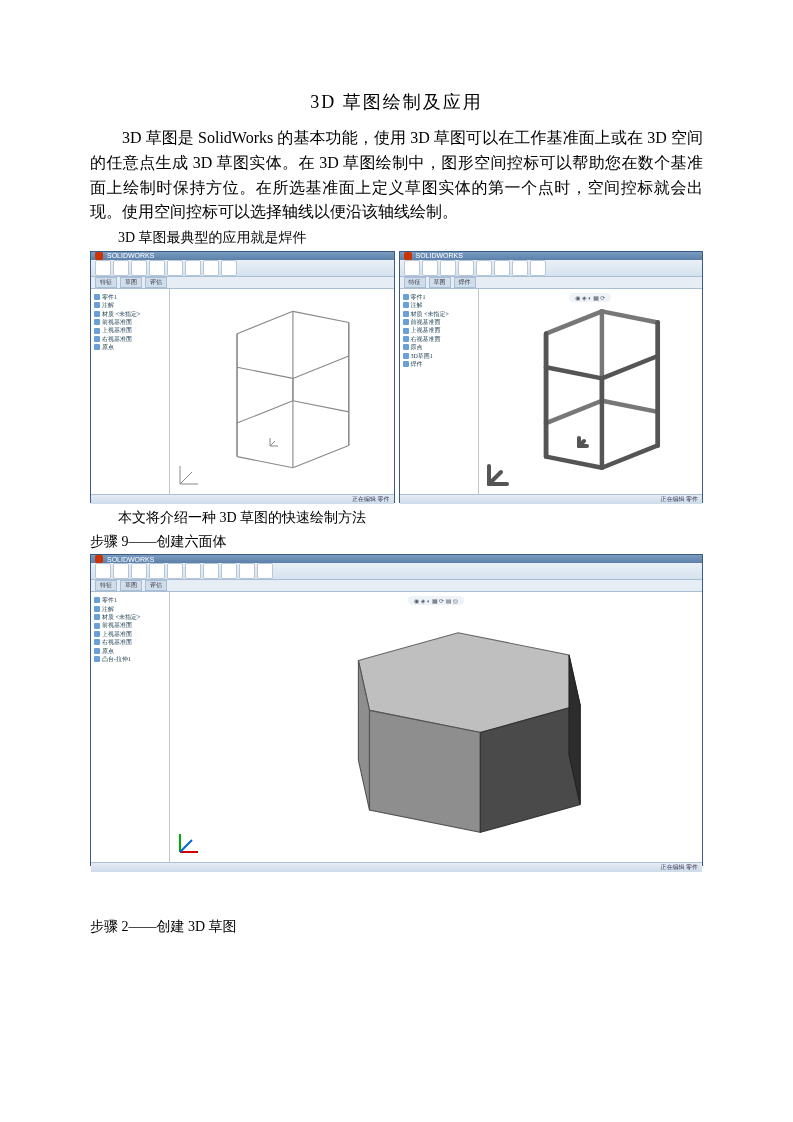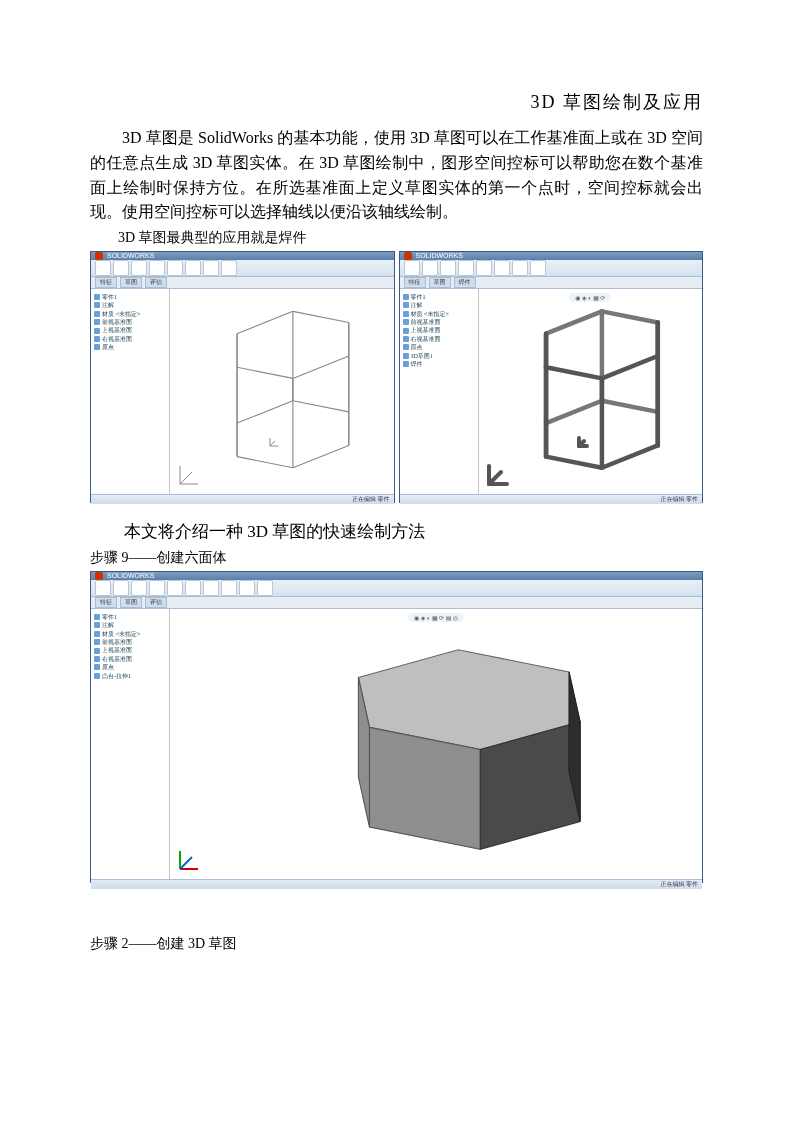--- a/index.html
+++ b/index.html
@@ -10,41 +10,41 @@
     width: 793px;
     height: 1122px;
     overflow: hidden;
   }
   .page {
     padding: 90px 90px 40px 90px;
   }
   h1 {
     font-size: 18px;
     font-weight: normal;
-    text-align: right;
+    text-align: center;
     margin: 0 0 12px 0;
     letter-spacing: 2px;
   }
   p.intro {
     font-size: 16px;
     line-height: 1.55;
     margin: 0 0 2px 0;
     text-indent: 2em;
     text-align: justify;
   }
   p.sub {
     font-size: 14px;
     line-height: 1.55;
     margin: 0 0 2px 0;
     text-indent: 2em;
   }
   p.caption {
-    font-size: 17px;
+    font-size: 14px;
     line-height: 1.55;
-    margin: 16px 0 2px 0;
+    margin: 4px 0 2px 0;
     text-indent: 2em;
   }
   p.step {
     font-size: 14px;
     line-height: 1.55;
     margin: 0 0 2px 0;
   }
 
   
   .figrow {

